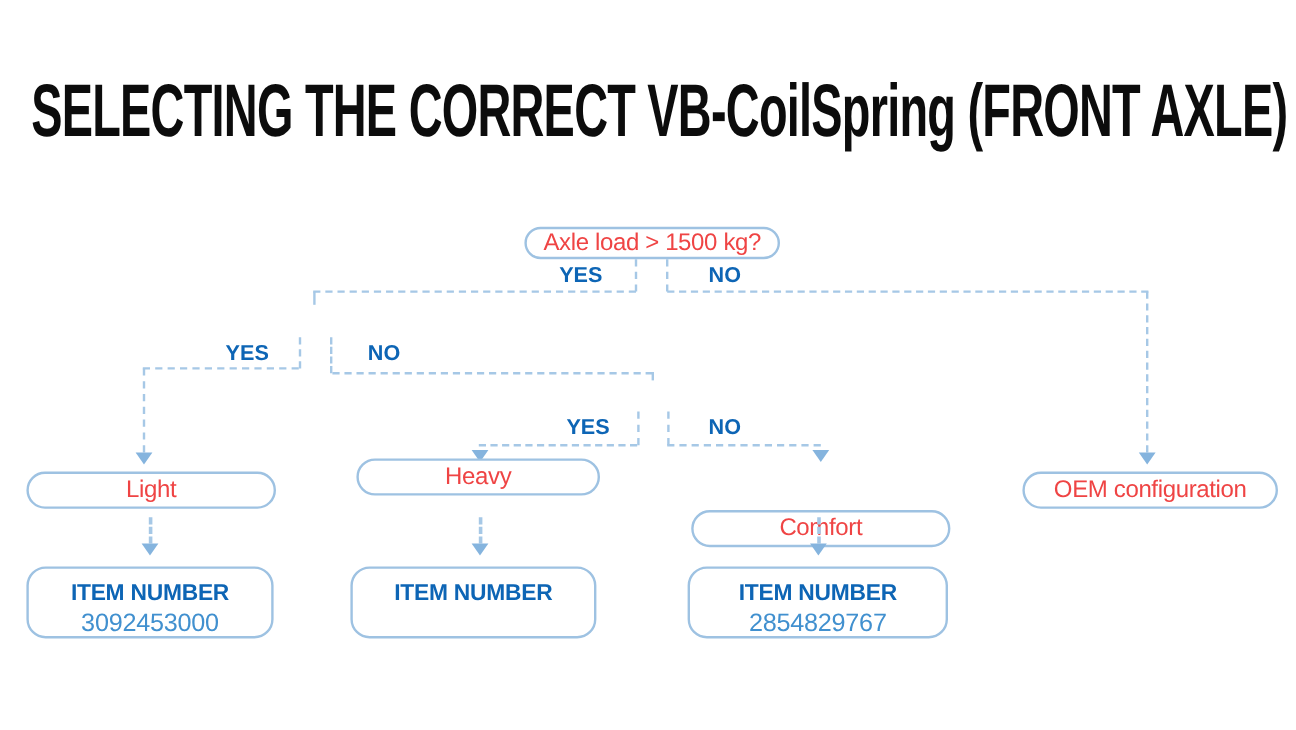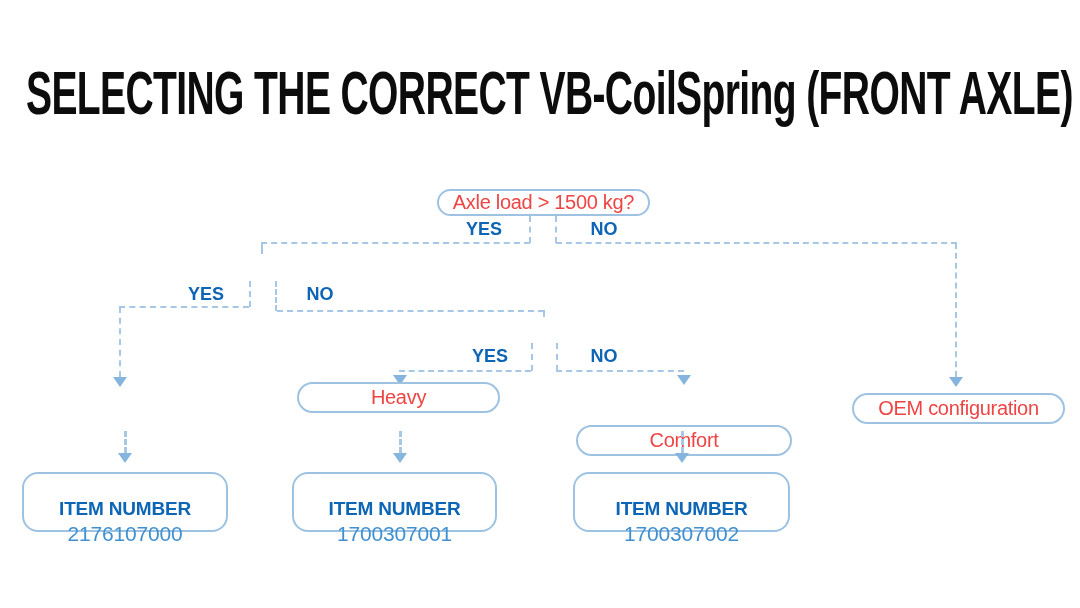--- a/index.html
+++ b/index.html
@@ -27,21 +27,21 @@
   .vd{position:absolute;width:0;border-left:2px dashed #a6c8e6;}
   .vd3{position:absolute;width:0;border-left:3px dashed #a6c8e6;}
   .arrow{
     position:absolute;width:0;height:0;
     border-left:7px solid transparent;border-right:7px solid transparent;
     border-top:10px solid #85b4de;
   }
   .item-box{
     position:absolute;box-sizing:border-box;height:60px;
     border:2px solid #9ec2e2;border-radius:16px;background:#ffffff;
-    text-align:center;padding-top:23px;
+    text-align:center;padding-top:9px;
   }
   .item-label{font-size:19px;font-weight:bold;color:#0d65b5;line-height:24px;letter-spacing:-0.2px;}
   .item-num{font-size:21px;color:#4190cf;line-height:26px;letter-spacing:-0.2px;}
 </style>
 </head>
 <body>
 
 <div class="canvas">
 
   <div class="title">SELECTING THE CORRECT VB-CoilSpring (FRONT AXLE)</div>
@@ -77,43 +77,45 @@
   <div class="yn" style="left:578px;top:346px;width:52px;">NO</div>
   <div class="vd" style="left:531px;top:343px;height:28px;"></div>
   <div class="vd" style="left:556px;top:343px;height:28px;"></div>
 
   <div class="hd" style="left:399px;top:370px;width:132px;"></div>
   <div class="arrow" style="left:393px;top:375px;"></div>
 
   <div class="hd" style="left:556px;top:370px;width:128px;"></div>
   <div class="arrow" style="left:677px;top:375px;"></div>
 
+  <div class="pill" style="left:22px;top:393px;width:208px;height:31px;">
+    <span>Light</span>
+  </div>
   <div class="pill" style="left:297px;top:382px;width:203px;height:31px;">
     <span>Heavy</span>
   </div>
   <div class="pill" style="left:576px;top:393px;width:216px;height:31px;margin-top:32px;">
     <span>Comfort</span>
   </div>
   <div class="pill" style="left:852px;top:393px;width:213px;height:31px;">
     <span>OEM configuration</span>
   </div>
 
   <div class="vd3" style="left:124px;top:431px;height:22px;"></div>
   <div class="arrow" style="left:118px;top:453px;"></div>
   <div class="vd3" style="left:399px;top:431px;height:22px;"></div>
   <div class="arrow" style="left:393px;top:453px;"></div>
   <div class="vd3" style="left:681px;top:431px;height:22px;"></div>
   <div class="arrow" style="left:675px;top:453px;"></div>
 
   <div class="item-box" style="left:22px;top:472px;width:206px;">
     <div class="item-label">ITEM NUMBER</div>
-    <div class="item-num">2176107000</div>
+    <div class="item-num">3092453000</div>
   </div>
   <div class="item-box" style="left:292px;top:472px;width:205px;">
     <div class="item-label">ITEM NUMBER</div>
-    <div class="item-num">1700307001</div>
   </div>
   <div class="item-box" style="left:573px;top:472px;width:217px;">
     <div class="item-label">ITEM NUMBER</div>
-    <div class="item-num">1700307002</div>
+    <div class="item-num">2854829767</div>
   </div>
 
 </div>
 
 </body></html>

